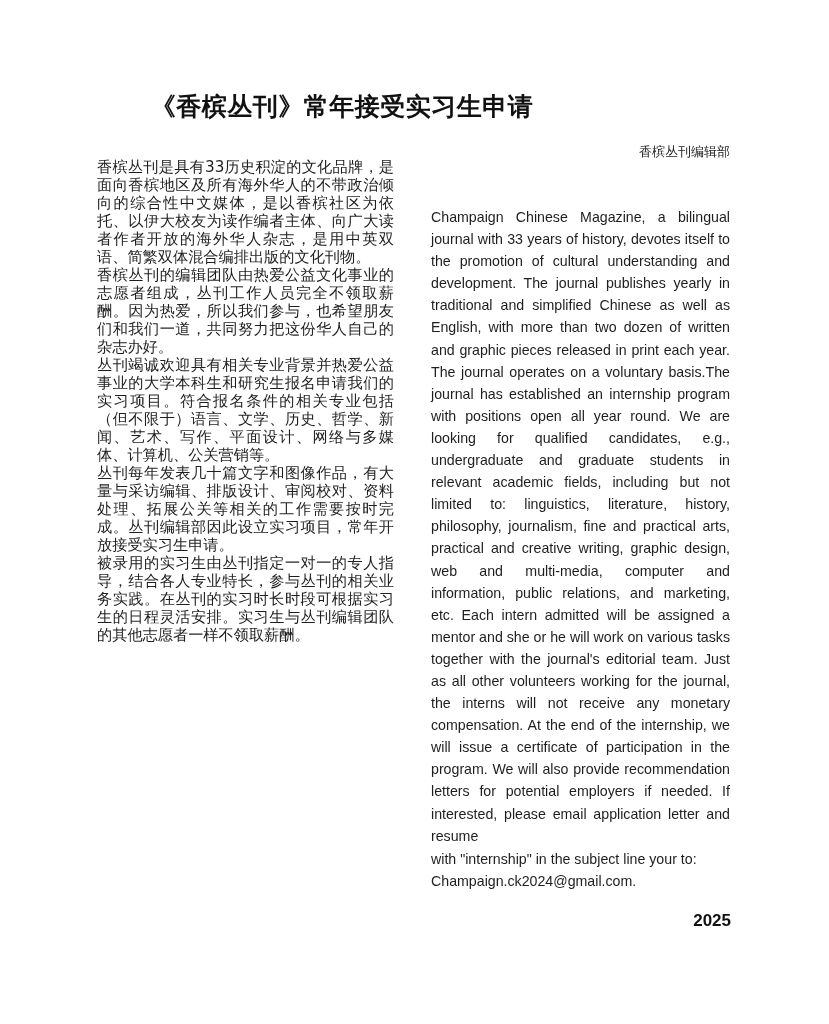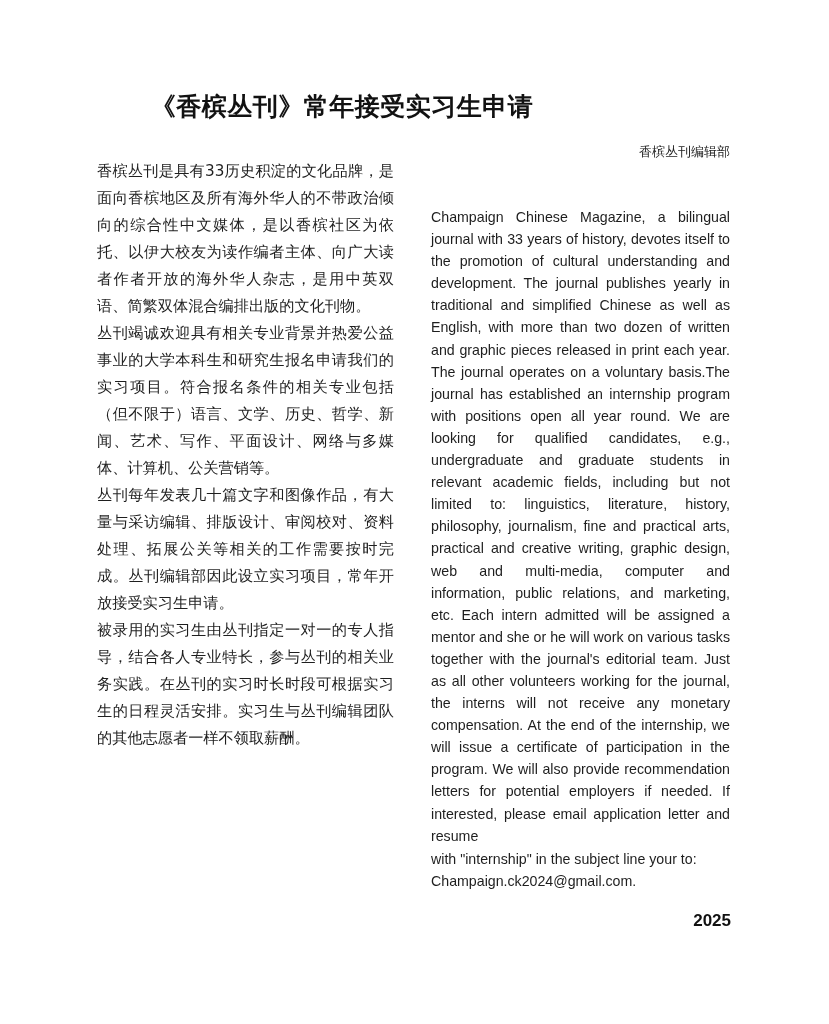--- a/index.html
+++ b/index.html
@@ -12,21 +12,21 @@
     position: absolute; left: 0; top: 90px; width: 684px;
     text-align: center; font-size: 25px; font-weight: bold; letter-spacing: 0.5px;
     color: #111;
   }
   .byline {
     position: absolute; right: 99px; top: 143px;
     font-size: 13px; color: #222;
   }
   .zh-col {
     position: absolute; left: 97px; top: 158px; width: 297px;
-    font-size: 15.2px; line-height: 27px; color: #1e1e1e;
+    font-size: 15.2px; line-height: 18px; color: #1e1e1e;
     text-align: justify;
   }
   .zh-col p { margin: 0; }
   .en-col {
     position: absolute; left: 430px; top: 205px; width: 301px;
     font-family: "Liberation Sans", sans-serif;
     font-size: 14.2px; line-height: 22.1px; color: #1e1e1e;
     text-align: justify;
   }
   .en-col p { margin: 1px; }
@@ -39,20 +39,21 @@
 </style>
 </head>
 <body>
 
 <div class="title">《香槟丛刊》常年接受实习生申请</div>
 
 <div class="byline">香槟丛刊编辑部</div>
 
 <div class="zh-col">
   <p>香槟丛刊是具有33历史积淀的文化品牌，是面向香槟地区及所有海外华人的不带政治倾向的综合性中文媒体，是以香槟社区为依托、以伊大校友为读作编者主体、向广大读者作者开放的海外华人杂志，是用中英双语、简繁双体混合编排出版的文化刊物。</p>
+  <p>香槟丛刊的编辑团队由热爱公益文化事业的志愿者组成，丛刊工作人员完全不领取薪酬。因为热爱，所以我们参与，也希望朋友们和我们一道，共同努力把这份华人自己的杂志办好。</p>
   <p>丛刊竭诚欢迎具有相关专业背景并热爱公益事业的大学本科生和研究生报名申请我们的实习项目。符合报名条件的相关专业包括（但不限于）语言、文学、历史、哲学、新闻、艺术、写作、平面设计、网络与多媒体、计算机、公关营销等。</p>
   <p>丛刊每年发表几十篇文字和图像作品，有大量与采访编辑、排版设计、审阅校对、资料处理、拓展公关等相关的工作需要按时完成。丛刊编辑部因此设立实习项目，常年开放接受实习生申请。</p>
   <p>被录用的实习生由丛刊指定一对一的专人指导，结合各人专业特长，参与丛刊的相关业务实践。在丛刊的实习时长时段可根据实习生的日程灵活安排。实习生与丛刊编辑团队的其他志愿者一样不领取薪酬。</p>
 </div>
 
 <div class="en-col">
   <p>Champaign Chinese Magazine, a bilingual journal with 33 years of history, devotes itself to the promotion of cultural understanding and development. The journal publishes yearly in traditional and simplified Chinese as well as English, with more than two dozen of written and graphic pieces released in print each year. The journal operates on a voluntary basis.The journal has established an internship program with positions open all year round. We are looking for qualified candidates, e.g., undergraduate and graduate students in relevant academic fields, including but not limited to: linguistics, literature, history, philosophy, journalism, fine and practical arts, practical and creative writing, graphic design, web and multi-media, computer and information, public relations, and marketing, etc. Each intern admitted will be assigned a mentor and she or he will work on various tasks together with the journal's editorial team. Just as all other volunteers working for the journal, the interns will not receive any monetary compensation. At the end of the internship, we will issue a certificate of participation in the program. We will also provide recommendation letters for potential employers if needed. If interested, please email application letter and resume</p>
   <p class="last">with "internship" in the subject line your to: Champaign.ck2024@gmail.com.</p>
 </div>
 

